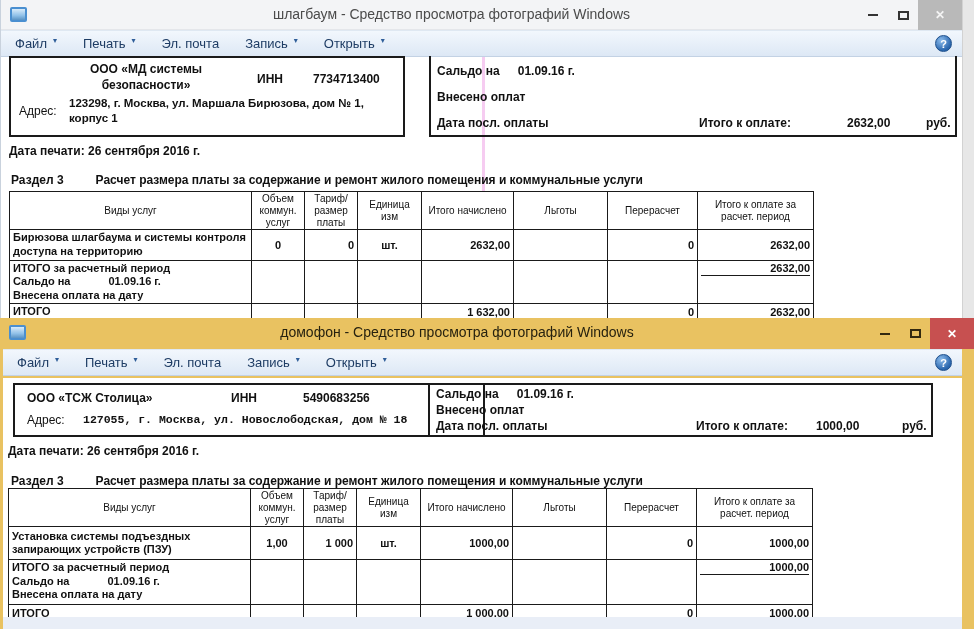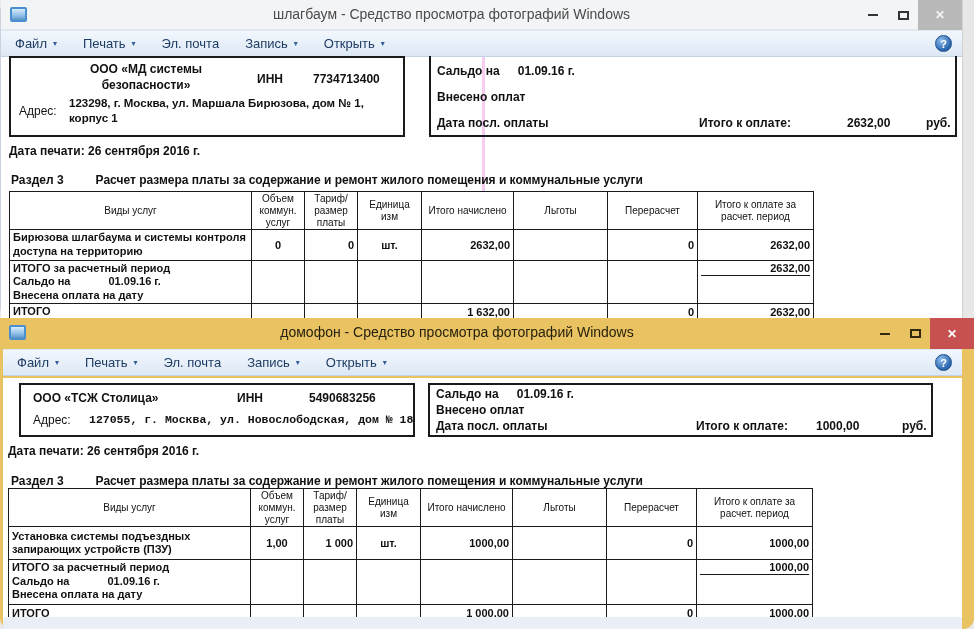--- a/index.html
+++ b/index.html
@@ -1,19 +1,19 @@
 <!DOCTYPE html>
 <html><head>
 <meta charset="utf-8">
 <style>
   * { box-sizing: border-box; margin: 0; padding: 0; }
   html,body { width:974px; height:629px; overflow:hidden; }
   body { font-family:"Liberation Sans", sans-serif; background:#e9e9e9; position:relative; }
 
-  .win { position:absolute;border-radius:11px; }
+  .win { position:absolute; }
   
   .win0 { left:0; top:0; width:962px; height:318px; background:#fff; border-left:1px solid #c9d2dd; }
   .desk-strip { position:absolute; left:962px; top:0; width:12px; height:318px; background:#e7e7e7; border-left:1px solid #d2d2d2; }
 
   .titlebar { position:absolute; left:0; top:0; right:0; height:30px; }
   .tb0 { background:#f3f4f6; border-bottom:1px solid #e4e6ea; }
   .tb1 { background:#e9c261; }
   .title { position:absolute; left:80px; right:140px; top:6px; text-align:center; font-size:14px; white-space:nowrap; overflow:hidden; }
   .tb0 .title { color:#4b4b4b; }
   .tb1 .title { color:#27220f; }
@@ -24,35 +24,35 @@
   .maxbox { width:11px; height:9px; border:2px solid #333; background:transparent; }
   .tb1 .minbar { background:#33290f; }
   .tb1 .maxbox { border-color:#33290f; }
   .close { width:44px; font-size:12px; font-weight:bold; }
   .close0 { background:#b9b9b9; color:#f4f4f4; }
   .close1 { background:#c75050; color:#fff; }
 
   .menubar { position:absolute; height:27px; background:linear-gradient(#f2f7fd,#dde8f5); border-top:1px solid #dfe8f2; border-bottom:1px solid #c3d2e4; display:flex; align-items:center; padding:0 10px 0 14px; font-size:13px; color:#1e3c64; }
   .mb0 { left:0; top:30px; right:0; }
   .mb1 { left:3px; top:31px; width:959px; }
-  .mi { display:flex; align-items:center; margin-right:26px; white-space:nowrap; }
+  .mi { display:flex; align-items:flex-start; margin-right:26px; white-space:nowrap; }
   .arr { font-size:8px; margin-left:6px; color:#2f5e99; }
   .help { margin-left:auto; width:17px; height:17px; border-radius:50%; background:radial-gradient(circle at 35% 30%, #8cbcec, #2a66ad 70%); border:1px solid #1d4f8c; color:#fff; font-size:11px; font-weight:bold; display:flex; align-items:center; justify-content:center; }
 
   .content { position:absolute; background:#fff; color:#111; }
   .ct0 { left:0; top:57px; width:962px; height:261px; }
   .ct1 { left:3px; top:60px; width:959px; height:251px; }
   .bottombar { position:absolute; left:0; right:0; bottom:0; height:12px; background:#e9eef7; }
 
   
   .doc { position:absolute; inset:0; font-size:11px; }
   .box { position:absolute; border:2px solid #1a1a1a; }
   .box1-0 { left:8px; top:-1px; width:396px; height:81px; }
   .box2-0 { left:428px; top:-1px; width:528px; height:81px; border-top:none; }
-  .box1-1 { left:16px; top:5px; width:396px; height:54px; }
+  .box1-1 { left:10px; top:5px; width:472px; height:54px; }
   .box2-1 { left:425px; top:5px; width:505px; height:54px; }
 
   .org0 { position:absolute; left:50px; top:4px; width:170px; font-weight:bold; font-size:12px; line-height:1.3; text-align:center; }
   .innl0 { position:absolute; left:246px; top:14px; font-weight:bold; font-size:12px; }
   .innv0 { position:absolute; left:302px; top:14px; font-weight:bold; font-size:12px; }
   .addrl0 { position:absolute; left:8px; top:46px; font-size:12px; }
   .addrv0 { position:absolute; left:58px; top:38px; width:336px; font-weight:bold; font-size:11.5px; line-height:1.3; }
 
   .org1 { position:absolute; left:12px; top:6px; font-weight:bold; font-size:12px; white-space:nowrap; }
   .innl1 { position:absolute; left:216px; top:6px; font-weight:bold; font-size:12px; }

